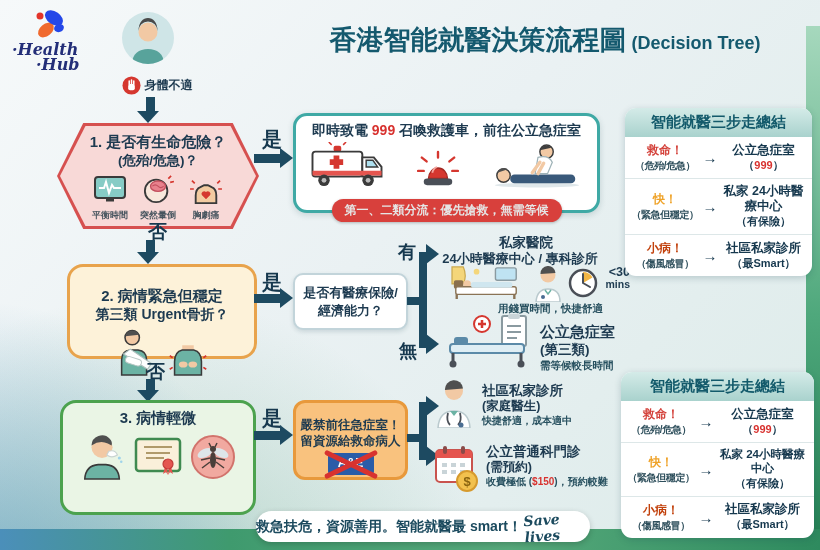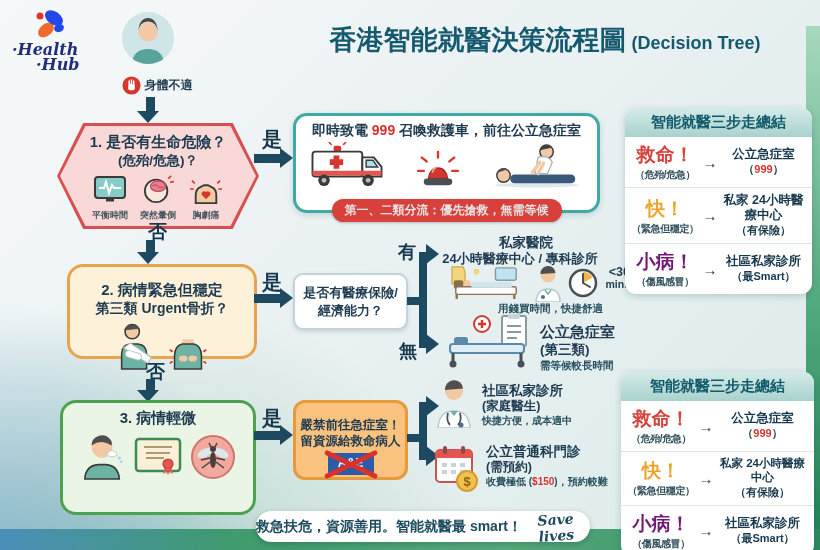--- a/index.html
+++ b/index.html
@@ -30,21 +30,21 @@
   
   .hex{left:57px;top:123px;width:202px;height:106px;
     clip-path:polygon(13% 0,87% 0,100% 50%,87% 100%,13% 100%,0 50%);background:#d6504f;}
   .hex-in{position:absolute;inset:3px;clip-path:polygon(13% 0,87% 0,100% 50%,87% 100%,13% 100%,0 50%);
     background:#f8d9d7;display:flex;flex-direction:column;align-items:center;padding-top:7px;}
   .q-l1{font-size:15px;font-weight:800;line-height:1.25;}
   .q-l2{font-size:13.5px;font-weight:800;}
   .iconrow{display:flex;align-items:flex-end;justify-content:center;gap:12px;margin-top:4px;}
   .icap{font-size:9px;font-weight:700;color:#47555f;text-align:center;margin-top:1px;}
   .q2box{left:67px;top:264px;width:190px;height:95px;background:#fdf2d9;border:3px solid #e8a34c;border-radius:16px;
-    box-sizing:border-box;display:flex;flex-direction:column;align-items:center;padding-top:14px;}
+    box-sizing:border-box;display:flex;flex-direction:column;align-items:center;padding-top:20px;}
   .q3box{left:60px;top:400px;width:196px;height:115px;background:#eaf5e5;border:3px solid #4ca24e;border-radius:16px;
     box-sizing:border-box;display:flex;flex-direction:column;align-items:center;padding-top:6px;}
   
   .emer{left:293px;top:113px;width:307px;height:100px;background:#fff;border:3px solid #3fa9a5;border-radius:14px;
     box-sizing:border-box;box-shadow:0 2px 6px rgba(30,70,80,.18);}
   .emer-title{margin-top:6px;text-align:center;font-size:14px;font-weight:800;white-space:nowrap;}
   .red{color:#d8322f;}
   .emer-icons{display:flex;justify-content:space-between;align-items:flex-end;padding:2px 14px 0 14px;}
   .badge{position:absolute;left:50%;bottom:-12px;transform:translateX(-50%);white-space:nowrap;background:#d8403c;color:#e5e5e5;
     font-size:12px;font-weight:800;padding:3px 13px;border-radius:13px;box-shadow:0 1px 3px rgba(0,0,0,.25);}
@@ -62,30 +62,30 @@
   .d-title{font-size:13.5px;font-weight:800;white-space:nowrap;}
   .d-sub{font-size:12.5px;font-weight:800;white-space:nowrap;}
   .d-cap{font-size:10px;font-weight:700;color:#27505f;white-space:nowrap;}
   
   .panel{background:#fff;border-radius:11px;box-shadow:0 2px 7px rgba(25,70,80,.22);overflow:hidden;}
   .panel-h{background:linear-gradient(180deg,#d4ebe8,#a9d2cd);color:#135a6b;font-size:15px;font-weight:800;
     text-align:center;padding:5px 0;}
   .prow{display:flex;align-items:center;gap:2px;padding:5px 6px;}
   .prow+.prow{border-top:1.5px solid #dde7e8;}
   .pleft{width:68px;text-align:center;}
-  .plabel{font-size:19px;font-weight:800;white-space:nowrap;}
+  .plabel{font-size:12px;font-weight:800;white-space:nowrap;}
   .psub{font-size:10px;font-weight:700;color:#2e4f5c;white-space:nowrap;letter-spacing:-.4px;}
   .parrow{width:18px;font-size:15px;font-weight:800;color:#16384e;text-align:center;}
   .pright{flex:1;text-align:center;}
   .pdest{font-size:12.5px;font-weight:800;color:#16384e;line-height:1.2;}
   .pd2{font-size:11px;font-weight:800;color:#16384e;}
-  .c-red{color:#d4423b;}.c-org{color:#efa32a;}.c-grn{color:#701a75;}
+  .c-red{color:#d4423b;}.c-org{color:#efa32a;}.c-grn{color:#c2410c;}
   
   .footer{left:256px;top:511px;width:334px;height:31px;background:#fff;border-radius:17px;
-    box-shadow:0 2px 6px rgba(0,0,0,.2);display:flex;align-items:center;justify-content:center;gap:16px;}
+    box-shadow:0 2px 6px rgba(0,0,0,.2);display:flex;align-items:center;justify-content:center;gap:2px;}
   .footer .txt{font-size:14px;font-weight:800;color:#1b4a5e;white-space:nowrap;}
   .footer .scr{font-family:"DejaVu Serif",serif;font-style:italic;font-weight:bold;font-size:14px;color:#1b4a5e;transform:rotate(-4deg);}
 </style>
 </head>
 <body>
 
 <div class="canvas">
 
   <div class="band-right"></div>
   <div class="band-bottom"></div>
@@ -347,21 +347,21 @@
   <svg class="abs" style="left:436px;top:380px" width="36" height="48" viewBox="0 0 36 48">
     <circle cx="18" cy="11" r="9" fill="#f2c9a4"></circle>
     <path d="M9 10 a9 9 0 0 1 18-1.5 l-18 1.5z" fill="#4f4f4f"></path>
     <path d="M2 48 q1-17 16-17 15 0 16 17z" fill="#fff" stroke="#b9c9cd" stroke-width="1.5"></path>
     <path d="M14 31 l4 5 4-5z" fill="#6cb3a4"></path>
     <path d="M12 33 q-2 8 2 12 M24 33 q2 8-2 12" stroke="#4a4f57" fill="none" stroke-width="1.8"></path>
     <circle cx="25" cy="45" r="2.5" fill="#4a6d92"></circle>
   </svg>
   <div class="abs d-title" style="left:482px;top:382px">社區私家診所</div>
   <div class="abs d-sub" style="left:482px;top:398px">(家庭醫生)</div>
-  <div class="abs d-cap" style="left:482px;top:414px">快捷方便，成本適中</div>
+  <div class="abs d-cap" style="left:482px;top:414px">快捷舒適，成本適中</div>
 
   <svg class="abs" style="left:434px;top:444px" width="46" height="48" viewBox="0 0 46 48">
     <rect x="2" y="6" width="36" height="32" rx="4" fill="#fff" stroke="#c9534e" stroke-width="2"></rect>
     <path d="M2 10 q0-4 4-4 h28 q4 0 4 4 v4 h-36 z" fill="#e5554f"></path>
     <rect x="9" y="2" width="4" height="8" rx="2" fill="#8a4b49"></rect>
     <rect x="27" y="2" width="4" height="8" rx="2" fill="#8a4b49"></rect>
     <g fill="#c9d4d8">
       <rect x="8" y="19" width="5" height="4"></rect>
         <rect x="17" y="19" width="5" height="4"></rect>
         <rect x="26" y="19" width="5" height="4"></rect>

